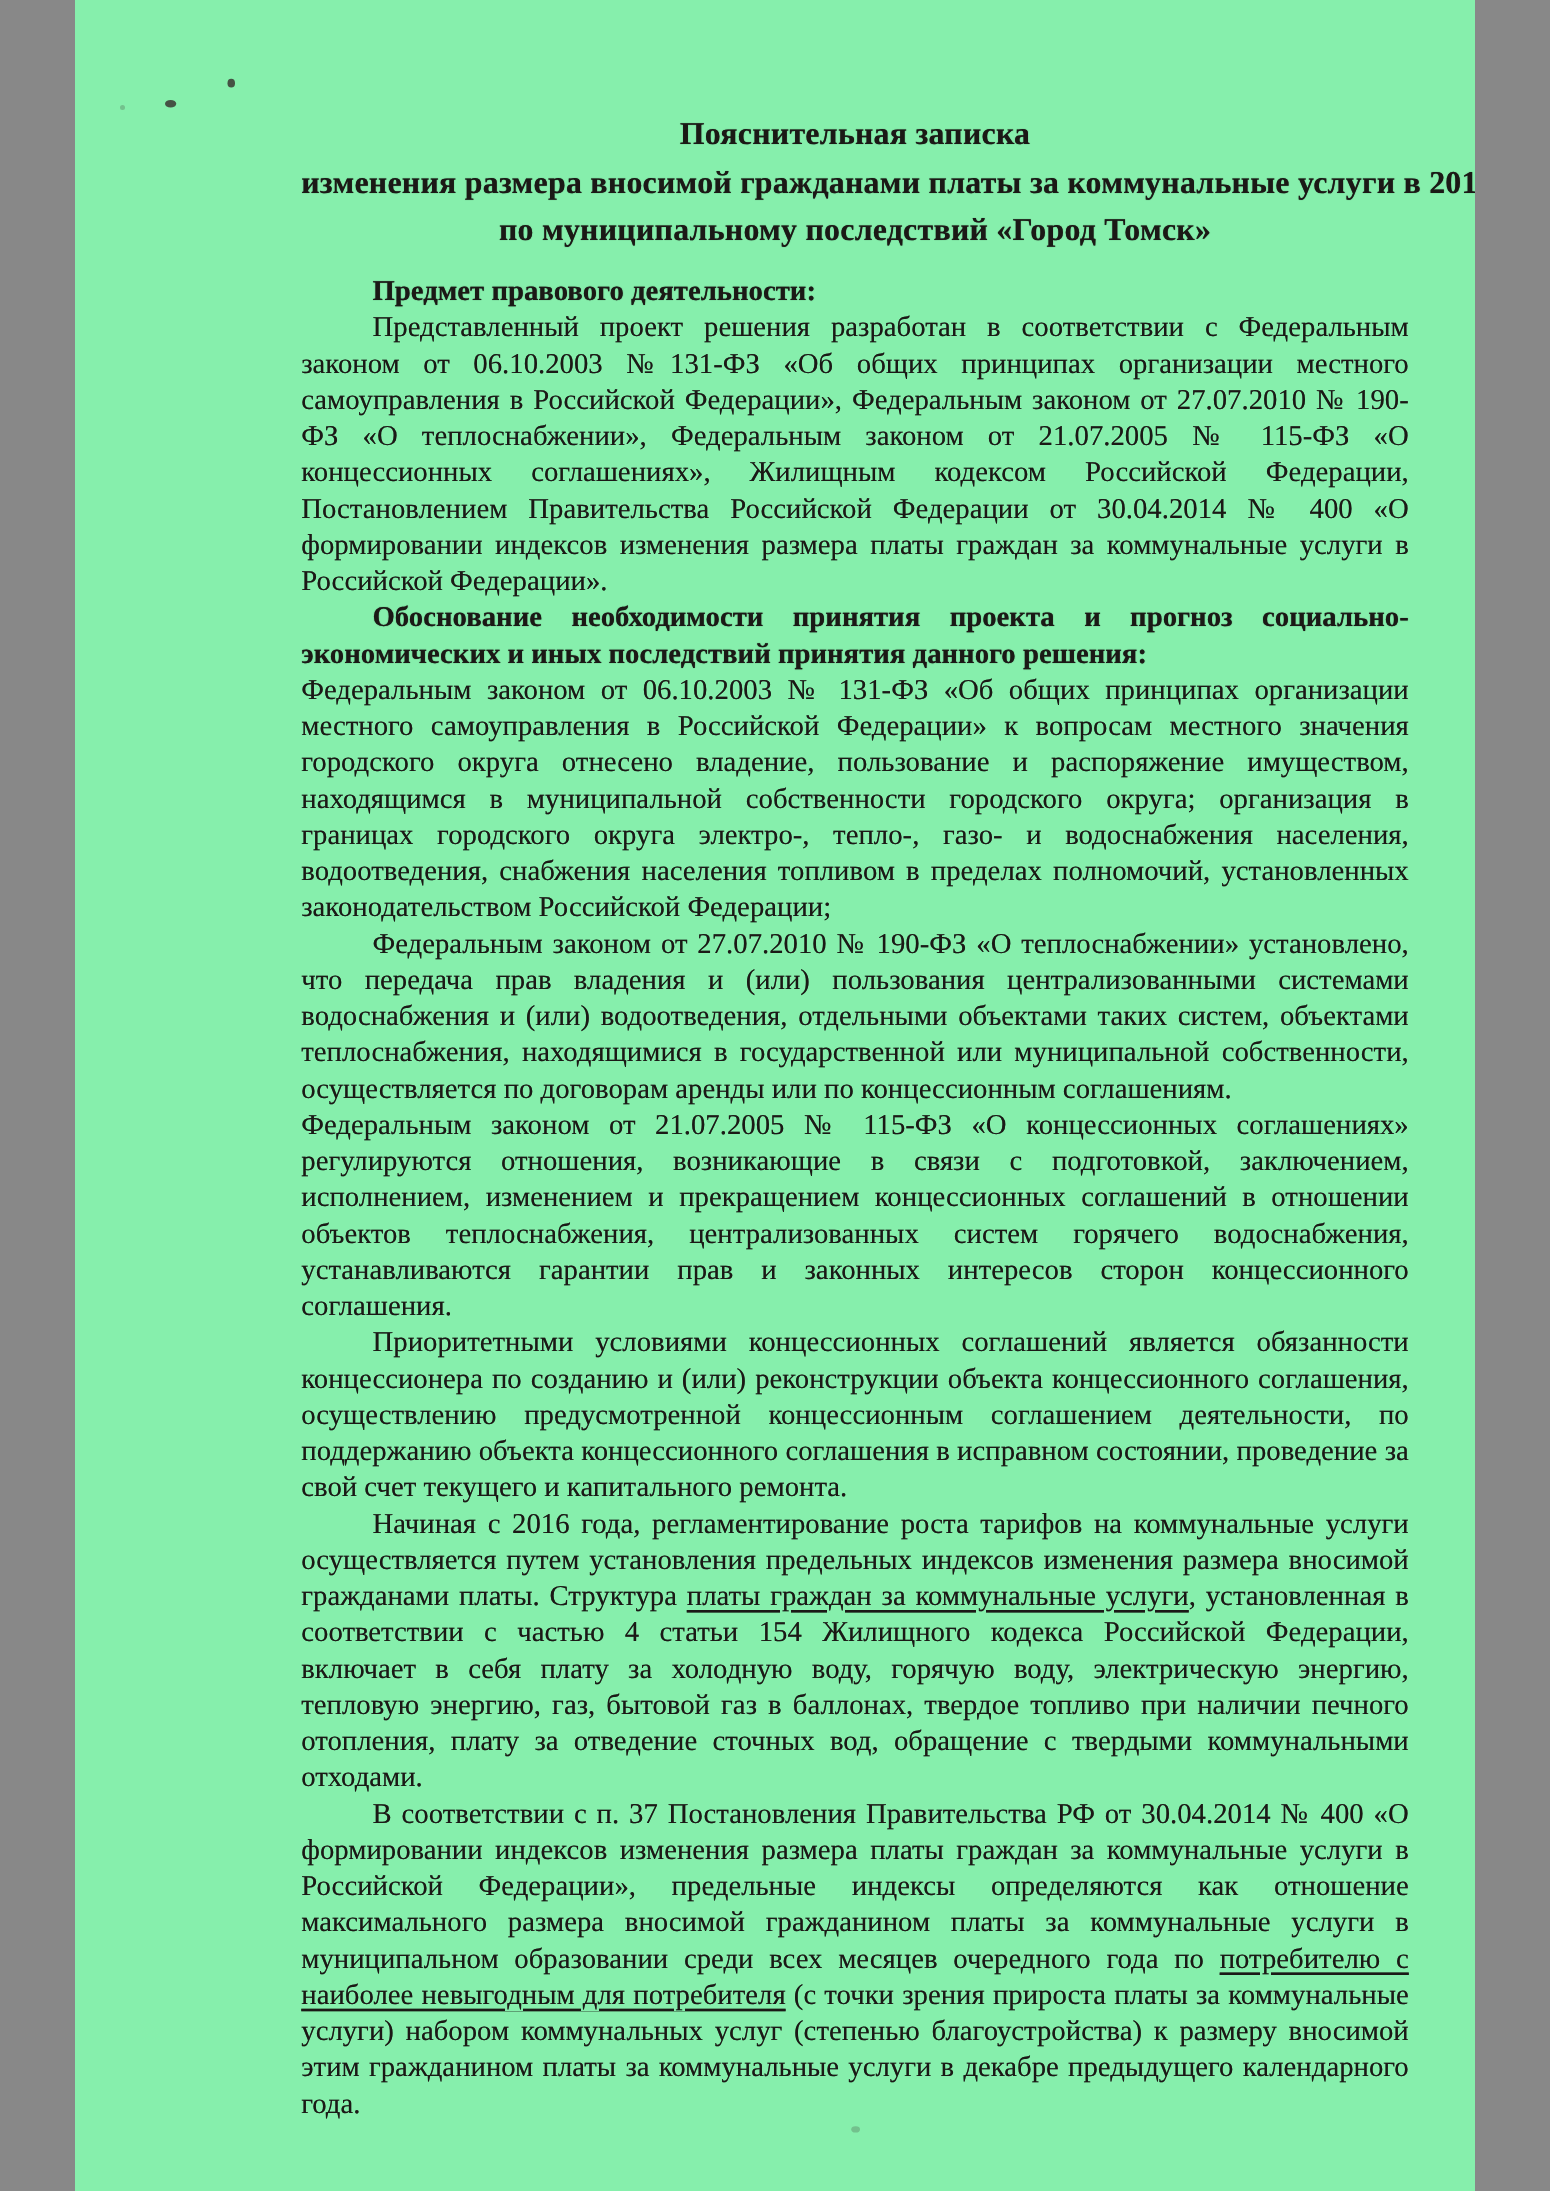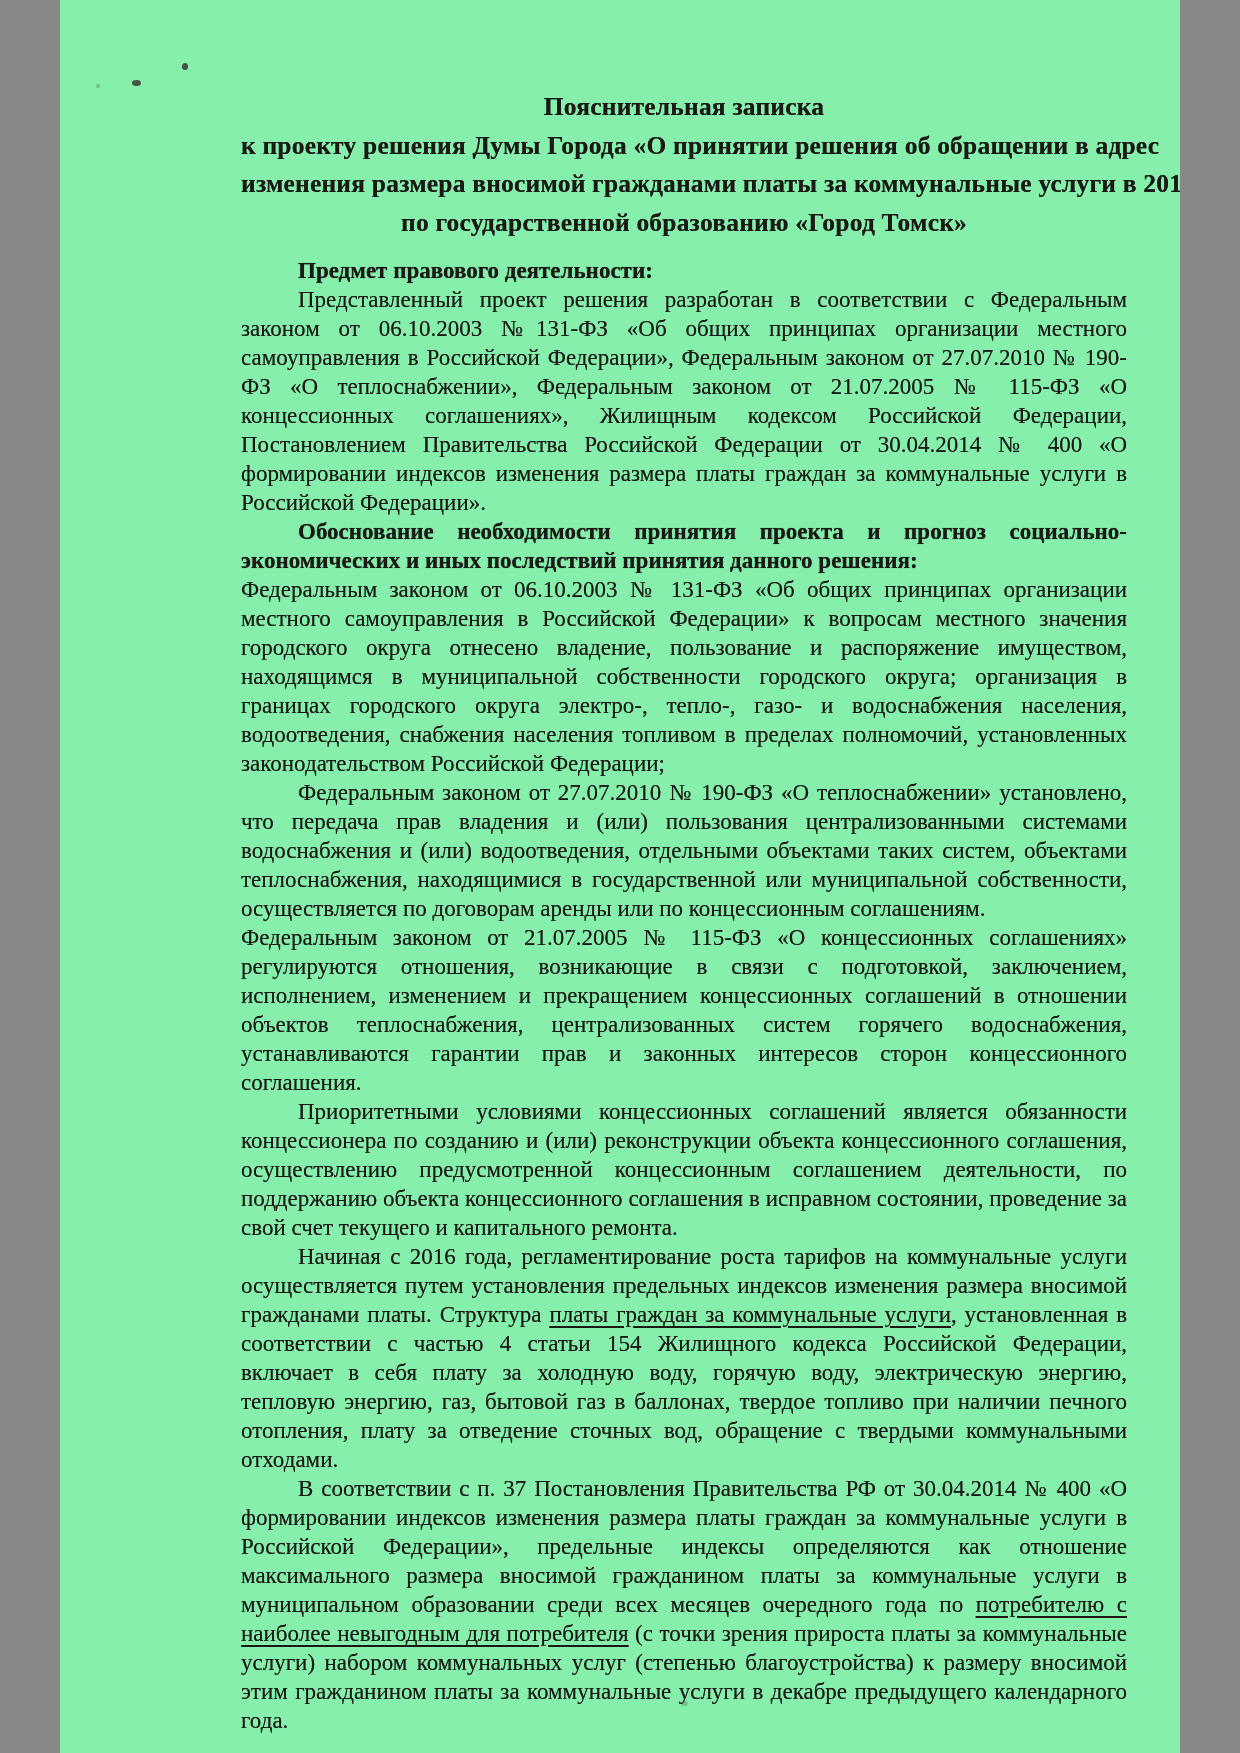--- a/index.html
+++ b/index.html
@@ -54,23 +54,22 @@
   }
   .speck.faint { opacity: 0.25; }
 </style>
 </head>
 <body>
 
 <div class="page">
   <div class="doc">
     <div class="title-block">
       <div class="title-line">Пояснительная записка</div>
-      <div class="title-line">к проекту решения Думы Города «О принятии решения об обращении в адрес</div>
       <div class="title-line">изменения размера вносимой гражданами платы за коммунальные услуги в 2018 году</div>
-      <div class="title-line">по государственной образованию «Город Томск»</div>
+      <div class="title-line">по муниципальному последствий «Город Томск»</div>
     </div>
     <div class="body-block">
         <p class="para heading indent"><span>Предмет правового деятельности:</span></p>
         <p class="para indent"><span>Представленный проект решения разработан в соответствии с Федеральным законом от 06.10.2003 №131-ФЗ «Об общих принципах организации местного самоуправления в Российской Федерации», Федеральным законом от 27.07.2010 № 190-ФЗ «О теплоснабжении», Федеральным законом от 21.07.2005 № 115-ФЗ «О концессионных соглашениях», Жилищным кодексом Российской Федерации, Постановлением Правительства Российской Федерации от 30.04.2014 № 400 «О формировании индексов изменения размера платы граждан за коммунальные услуги в Российской Федерации».</span></p>
         <p class="para heading indent space-before"><span>Обоснование необходимости принятия проекта и прогноз социально-экономических и иных последствий принятия данного решения:</span></p>
         <p class="para"><span>Федеральным законом от 06.10.2003 № 131-ФЗ «Об общих принципах организации местного самоуправления в Российской Федерации» к вопросам местного значения городского округа отнесено владение, пользование и распоряжение имуществом, находящимся в муниципальной собственности городского округа; организация в границах городского округа электро-, тепло-, газо- и водоснабжения населения, водоотведения, снабжения населения топливом в пределах полномочий, установленных законодательством Российской Федерации;</span></p>
         <p class="para indent"><span>Федеральным законом от 27.07.2010 № 190-ФЗ «О теплоснабжении» установлено, что передача прав владения и (или) пользования централизованными системами водоснабжения и (или) водоотведения, отдельными объектами таких систем, объектами теплоснабжения, находящимися в государственной или муниципальной собственности, осуществляется по договорам аренды или по концессионным соглашениям.</span></p>
         <p class="para"><span>Федеральным законом от 21.07.2005 № 115-ФЗ «О концессионных соглашениях» регулируются отношения, возникающие в связи с подготовкой, заключением, исполнением, изменением и прекращением концессионных соглашений в отношении объектов теплоснабжения, централизованных систем горячего водоснабжения, устанавливаются гарантии прав и законных интересов сторон концессионного соглашения.</span></p>
         <p class="para indent"><span>Приоритетными условиями концессионных соглашений является обязанности концессионера по созданию и (или) реконструкции объекта концессионного соглашения, осуществлению предусмотренной концессионным соглашением деятельности, по поддержанию объекта концессионного соглашения в исправном состоянии, проведение за свой счет текущего и капитального ремонта.</span></p>
         <p class="para indent"><span>Начиная с 2016 года, регламентирование роста тарифов на коммунальные услуги осуществляется путем установления предельных индексов изменения размера вносимой гражданами платы. Структура </span><span class="u">платы граждан за коммунальные услуги</span><span>, установленная в соответствии с частью 4 статьи 154 Жилищного кодекса Российской Федерации, включает в себя плату за холодную воду, горячую воду, электрическую энергию, тепловую энергию, газ, бытовой газ в баллонах, твердое топливо при наличии печного отопления, плату за отведение сточных вод, обращение с твердыми коммунальными отходами.</span></p>

